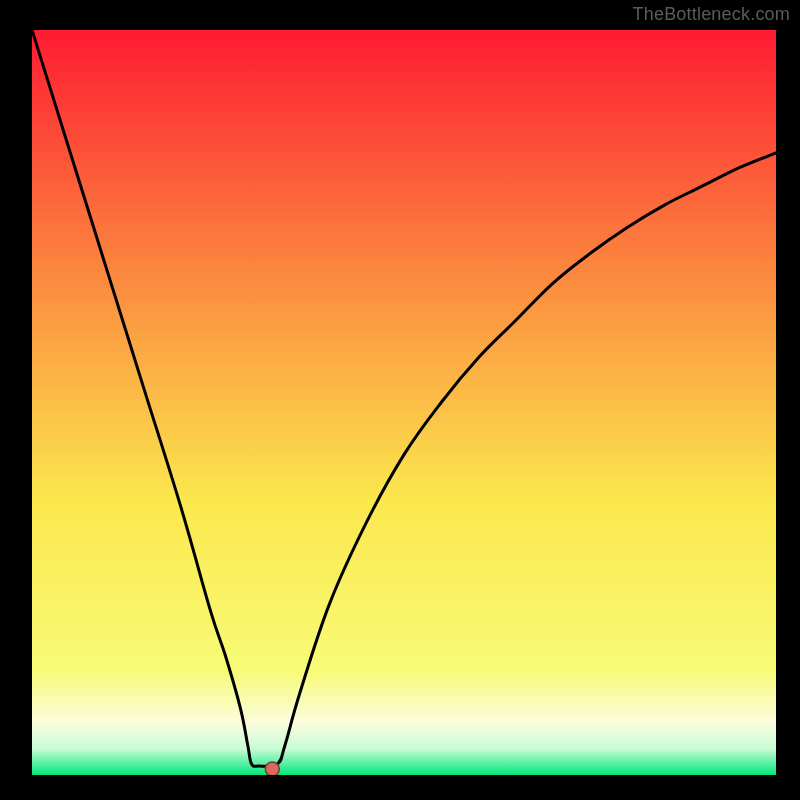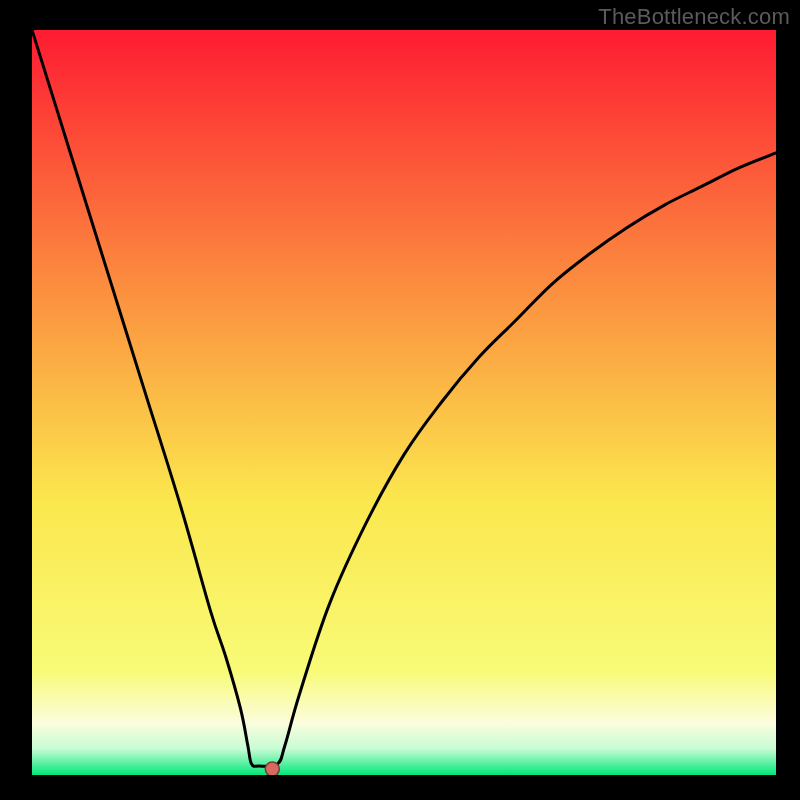--- a/index.html
+++ b/index.html
@@ -14,21 +14,21 @@
   .stage {
     position: relative;
     width: 800px;
     height: 800px;
   }
   .watermark {
     position: absolute;
     top: 4px;
     right: 10px;
     color: #5b5b5b;
-    font-size: 22px;
+    font-size: 18px;
     font-weight: 400;
     letter-spacing: 0.2px;
     user-select: none;
   }
   .plot-area {
     position: absolute;
     left: 32px;
     top: 30px;
     width: 744px;
     height: 745px;

